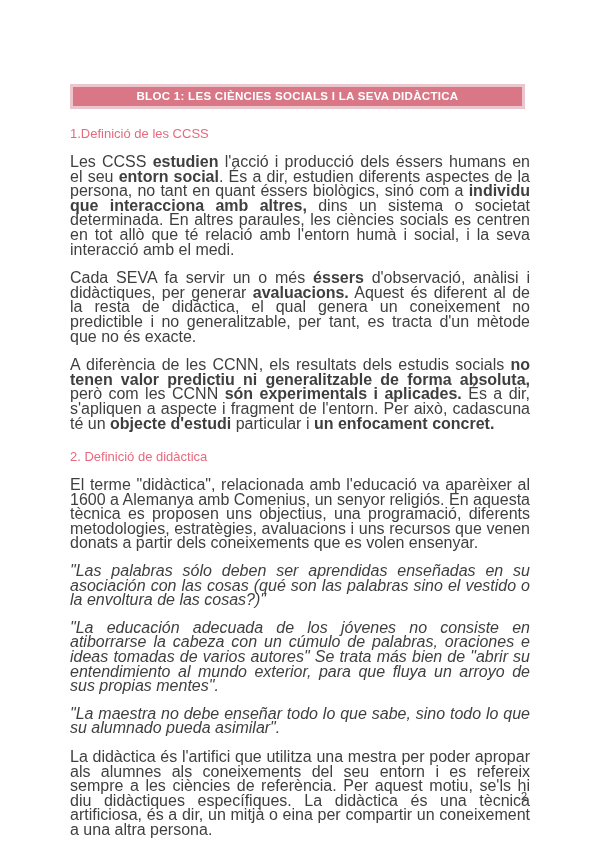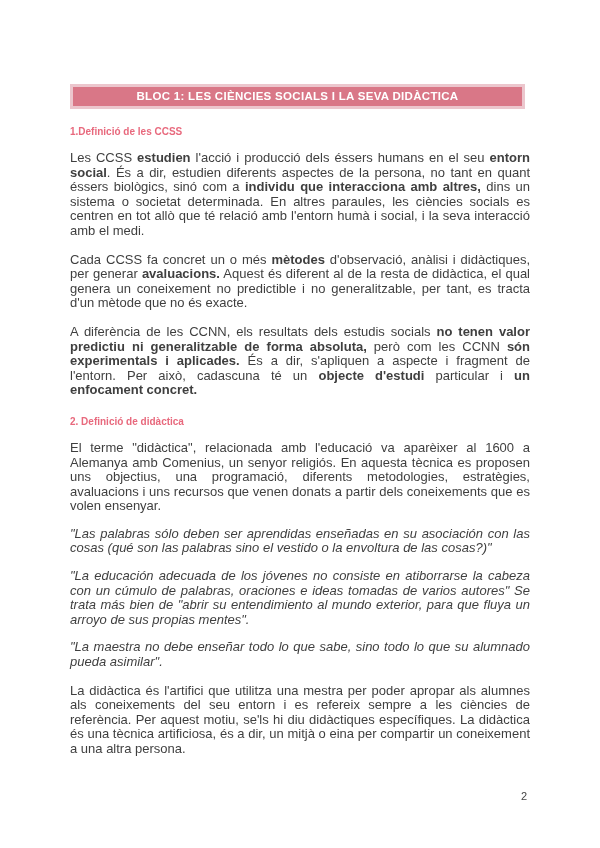--- a/index.html
+++ b/index.html
@@ -29,29 +29,29 @@
     color: var(--banner-text, #ffffff);
     font-size: 11.5px;
     font-weight: bold;
     letter-spacing: 0.3px;
     text-align: center;
     padding: 3px 0 4px 0;
     margin: 0;
   }
   .sec-heading {
     color: var(--heading, #e8697d);
-    font-size: 10px;
-    font-weight: bold;
+    font-size: 13px;
+    font-weight: normal;
     margin: 17px 0 0 0;
   }
   .sec-heading.gap {
     margin-top: 18px;
   }
   .para {
-    font-size: 13px;
+    font-size: 16px;
     line-height: 14.6px;
     text-align: justify;
     margin: 14px 0 0 0;
   }
   .para.quote {
     font-style: italic;
     margin-top: 13px;
   }
   .b {
     font-weight: bold;
@@ -68,21 +68,21 @@
 <body>
 
 <div class="page">
 
   <div class="banner">BLOC 1: LES CIÈNCIES SOCIALS I LA SEVA DIDÀCTICA</div>
 
   <div class="sec-heading">1.Definició de les CCSS</div>
 
   <p class="para"><span>Les CCSS </span><span class="b">estudien</span><span> l'acció i producció dels éssers humans en el seu </span><span class="b">entorn social</span><span>. És a dir, estudien diferents aspectes de la persona, no tant en quant éssers biològics, sinó com a </span><span class="b">individu que interacciona amb altres,</span><span> dins un sistema o societat determinada. En altres paraules, les ciències socials es centren en tot allò que té relació amb l'entorn humà i social, i la seva interacció amb el medi.</span></p>
 
-  <p class="para"><span>Cada CCSS fa concret un o més </span><span class="b">mètodes</span><span> d'observació, anàlisi i didàctiques, per generar </span><span class="b">avaluacions.</span><span> Aquest és diferent al de la resta de didàctica, el qual genera un coneixement no predictible i no generalitzable, per tant, es tracta d'un mètode que no és exacte.</span></p>
+  <p class="para"><span>Cada SEVA fa servir un o més </span><span class="b">éssers</span><span> d'observació, anàlisi i didàctiques, per generar </span><span class="b">avaluacions.</span><span> Aquest és diferent al de la resta de didàctica, el qual genera un coneixement no predictible i no generalitzable, per tant, es tracta d'un mètode que no és exacte.</span></p>
 
   <p class="para"><span>A diferència de les CCNN, els resultats dels estudis socials </span><span class="b">no tenen valor predictiu ni generalitzable de forma absoluta,</span><span> però com les CCNN </span><span class="b">són experimentals i aplicades.</span><span> És a dir, s'apliquen a aspecte i fragment de l'entorn. Per això, cadascuna té un </span><span class="b">objecte d'estudi</span><span> particular i </span><span class="b">un enfocament concret.</span></p>
 
 
   <div class="sec-heading gap">2. Definició de didàctica</div>
 
   <p class="para"><span>El terme "didàctica", relacionada amb l'educació va aparèixer al 1600 a Alemanya amb Comenius, un senyor religiós. En aquesta tècnica es proposen uns objectius, una programació, diferents metodologies, estratègies, avaluacions i uns recursos que venen donats a partir dels coneixements que es volen ensenyar.</span></p>
 
   <p class="para quote">"Las palabras sólo deben ser aprendidas enseñadas en su asociación con las cosas (qué son las palabras sino el vestido o la envoltura de las cosas?)"</p>
 

